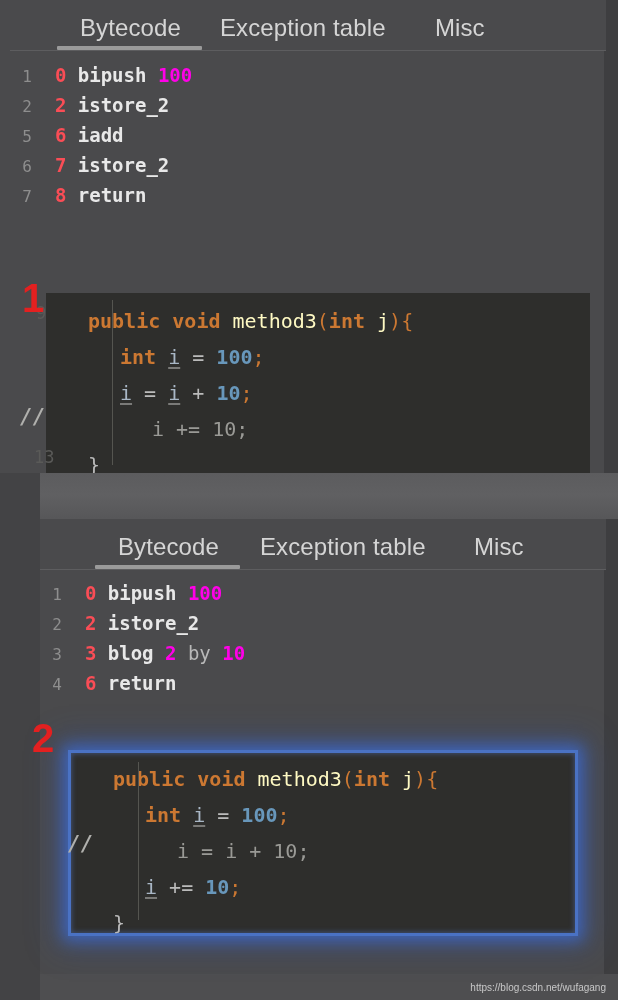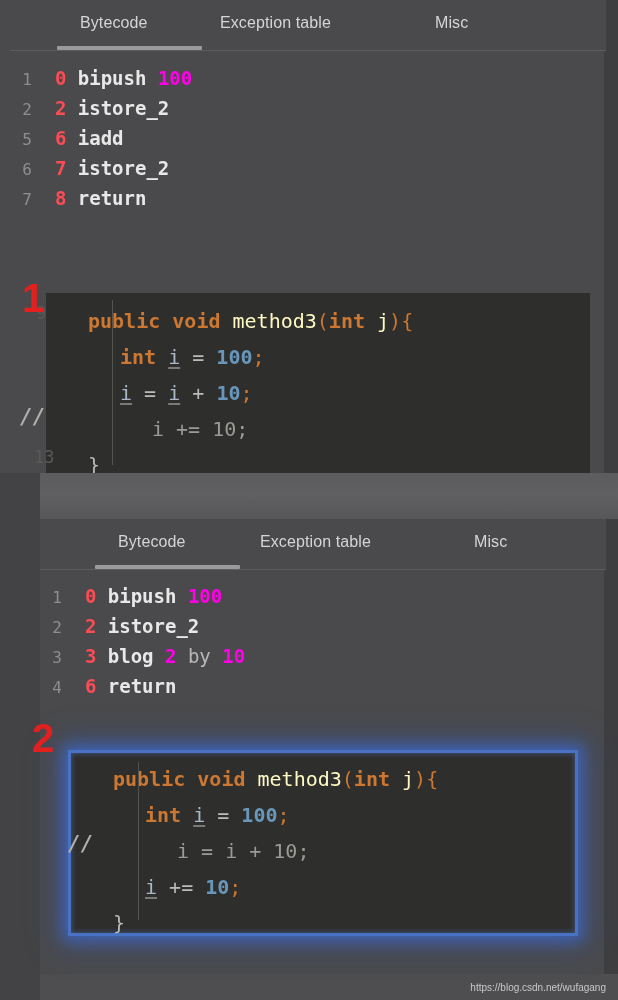--- a/index.html
+++ b/index.html
@@ -80,41 +80,41 @@
   .tabbar {
     position: absolute;
     height: 50px;
     background: #4a4a4c;
     border-bottom: 1px solid #5d5d5f;
   }
   .tab {
     position: absolute;
     top: 14px;
     color: #d5d5d5;
-    font-size: 16px;
+    font-size: 24px;
     letter-spacing: 0.1px;
     white-space: nowrap;
   }
   .tab-underline {
     position: absolute;
     height: 4px;
     background: #9a9a9a;
     border-radius: 1px;
   }
 
   
   .bytecode {
     position: absolute;
     font-family: "DejaVu Sans Mono", "Liberation Mono", monospace;
     font-size: 19px;
     font-weight: bold;
   }
   .bc-row {
     height: 30px;
-    line-height: 28px;
+    line-height: 22px;
     white-space: pre;
   }
   .bc-ln {
     display: inline-block;
     width: 22px;
     text-align: right;
     color: #8e8e8e;
     font-weight: normal;
     font-size: 16px;
   }

